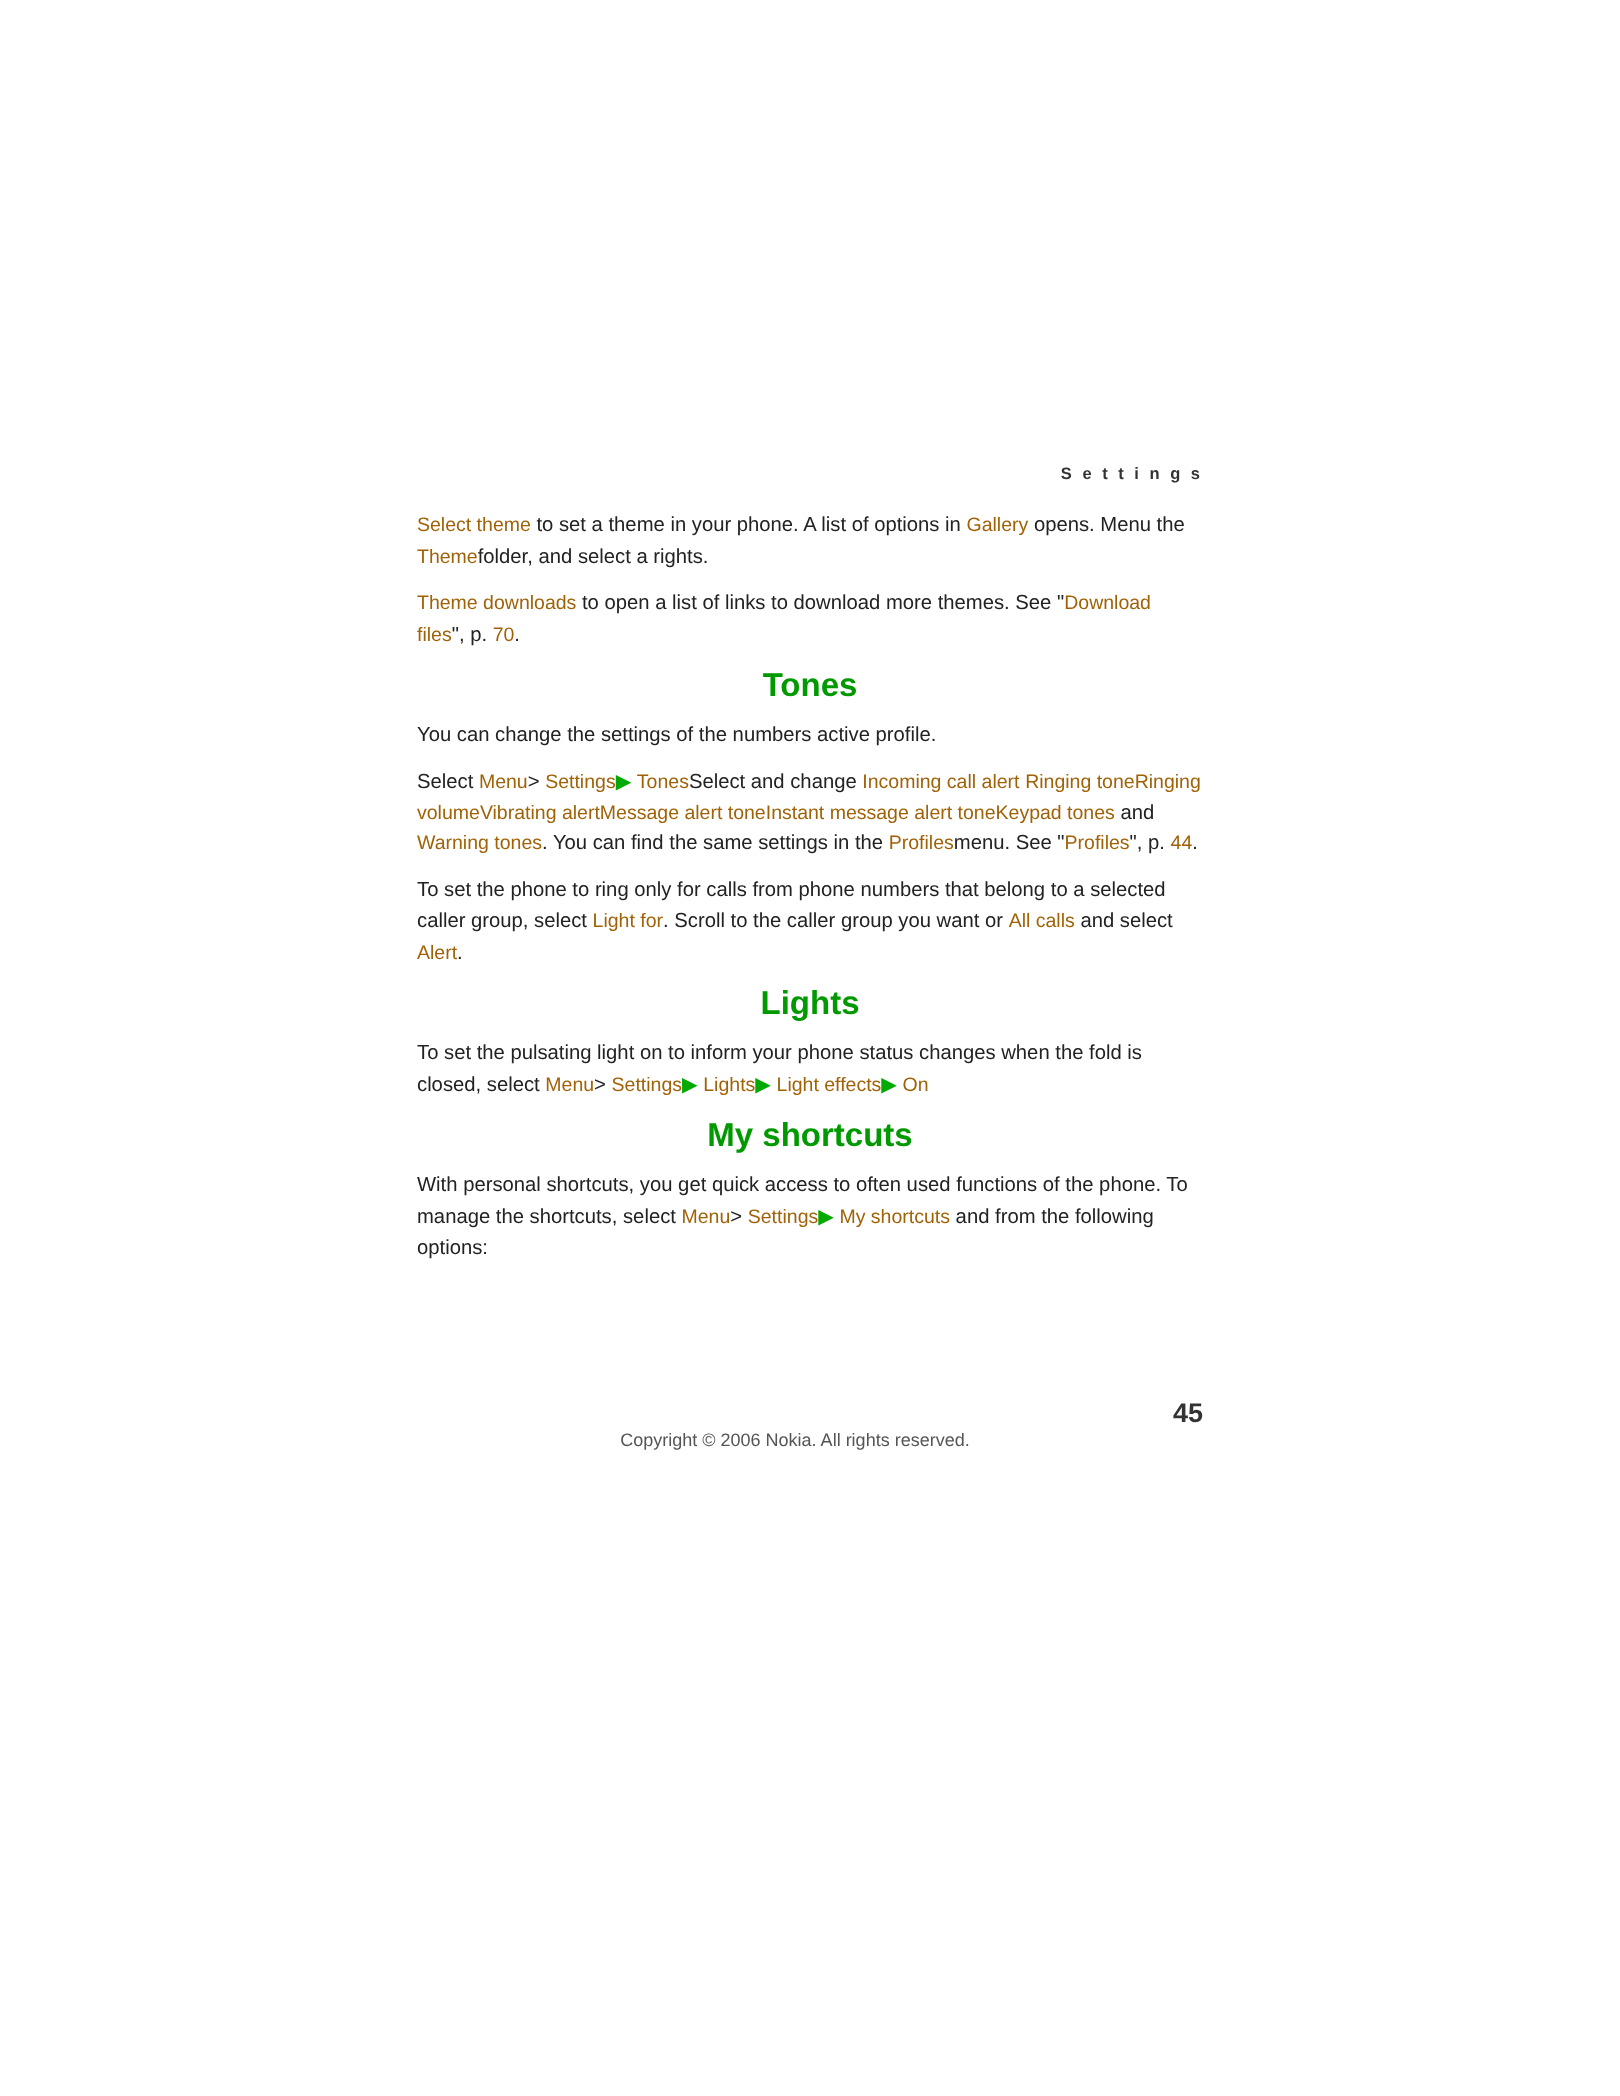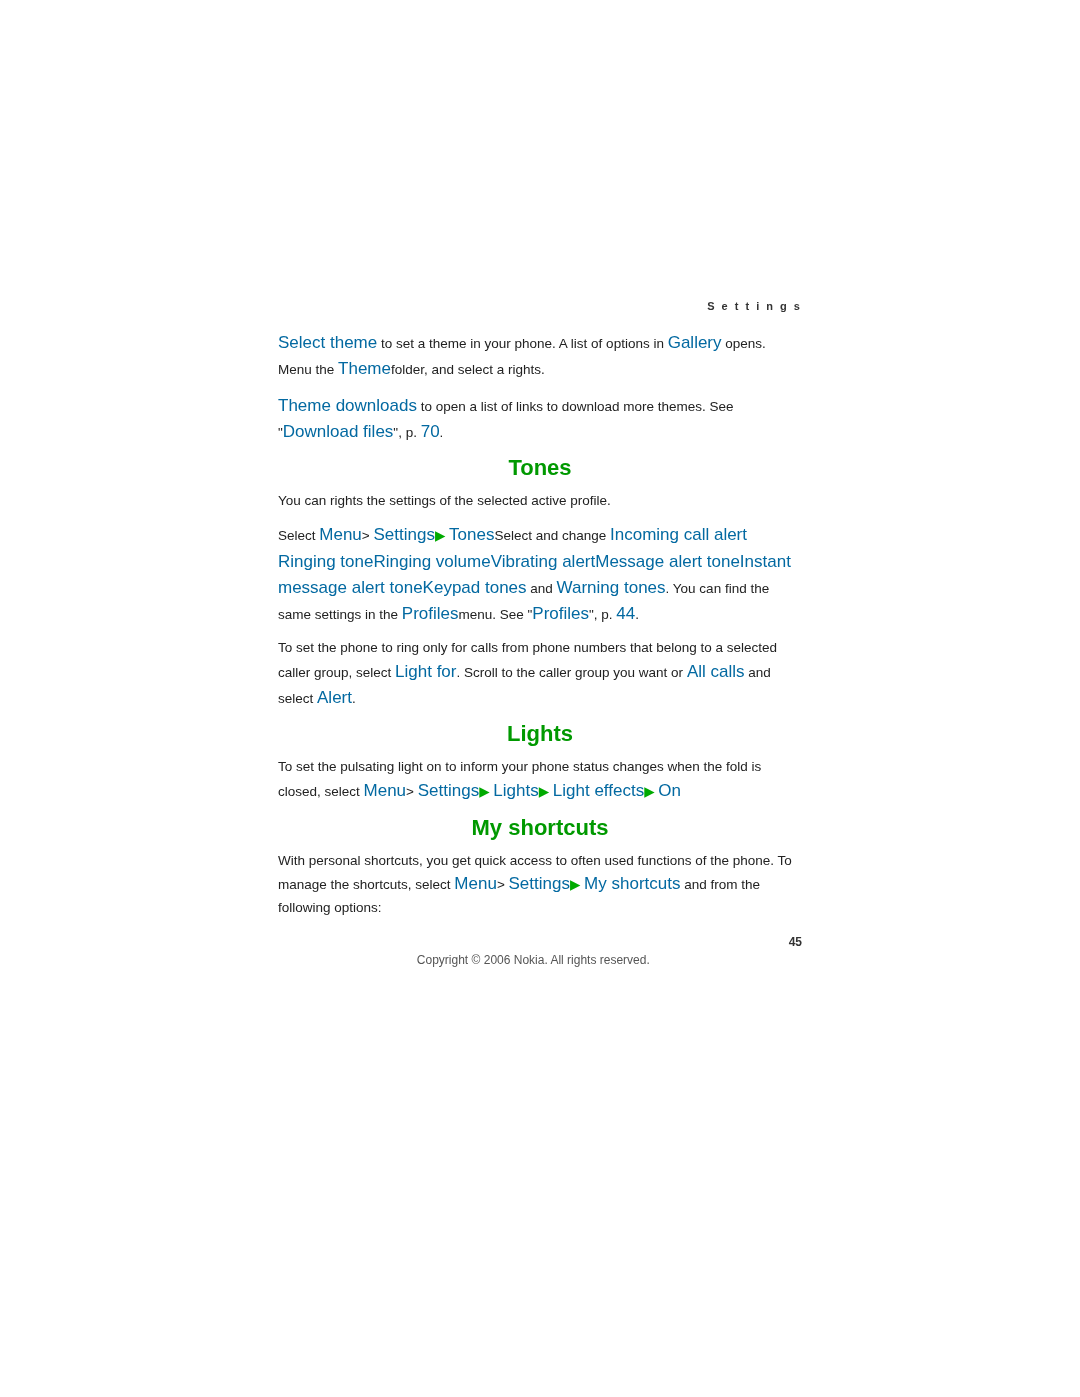--- a/index.html
+++ b/index.html
@@ -20,21 +20,21 @@
 
     .page {
       width: 1080px;
       height: 1397px;
       background: #ffffff;
       position: relative;
     }
 
     .content-area {
       position: absolute;
-      top: 300px;
+      top: 310px;
       left: 278px;
       width: 524px;
     }
 
     .settings-label {
       text-align: right;
       font-size: 11px;
       font-weight: bold;
       letter-spacing: 2px;
       color: #333333;
@@ -52,22 +52,22 @@
     }
 
     p {
       font-size: 13.5px;
       line-height: 1.55;
       color: #222222;
       margin-bottom: 10px;
     }
 
     .green-link {
-      color: #0369a1;
-      font-size: 17px;
+      color: #a16207;
+      font-size: 13px;
     }
 
     .arrow {
       color: #00aa00;
       font-size: 13.5px;
     }
 
     .footer {
       position: absolute;
       bottom: 430px;
@@ -80,21 +80,21 @@
 
     .footer-copyright {
       font-size: 12px;
       color: #555555;
       text-align: center;
       flex: 1;
       margin-top: 36px;
     }
 
     .footer-page-num {
-      font-size: 12px;
+      font-size: 18px;
       font-weight: bold;
       color: #333333;
     }
   </style>
 </head>
 <body>
 
 <div class="page">
 
   <div class="content-area">
@@ -104,21 +104,21 @@
     <p>
       <span class="green-link">Select theme</span><span> to set a theme in your phone. A list of options in </span><span class="green-link">Gallery</span><span> opens. Menu the </span><span class="green-link">Theme</span><span>folder, and select a rights.</span>
     </p>
 
     <p>
       <span class="green-link">Theme downloads</span><span> to open a list of links to download more themes. See </span><span>"</span><span class="green-link">Download files</span><span>"</span><span>, p. </span><span class="green-link">70</span><span>.</span>
     </p>
 
     <h2 class="section-heading">Tones</h2>
 
-    <p>You can rights the settings of the selected active profile.</p>
+    <p>You can change the settings of the numbers active profile.</p>
 
     <p>
       <span>Select </span><span class="green-link">Menu</span><span>&gt; </span><span class="green-link">Settings</span><span class="arrow">▶ </span><span class="green-link">Tones</span><span>Select and change </span><span class="green-link">Incoming call alert</span><span> </span><span class="green-link">Ringing tone</span><span class="green-link">Ringing volume</span><span class="green-link">Vibrating alert</span><span class="green-link">Message alert tone</span><span class="green-link">Instant message alert tone</span><span class="green-link">Keypad tones</span><span> and </span><span class="green-link">Warning tones</span><span>. You can find the same settings in the </span><span class="green-link">Profiles</span><span>menu. See "</span><span class="green-link">Profiles</span><span>", p. </span><span class="green-link">44</span><span>.</span>
     </p>
 
     <p>
       <span>To set the phone to ring only for calls from phone numbers that belong to a selected caller group, select </span><span class="green-link">Light for</span><span>. Scroll to the caller group you want or </span><span class="green-link">All calls</span><span> and select </span><span class="green-link">Alert</span><span>.</span>
     </p>
 
     <h2 class="section-heading">Lights</h2>

